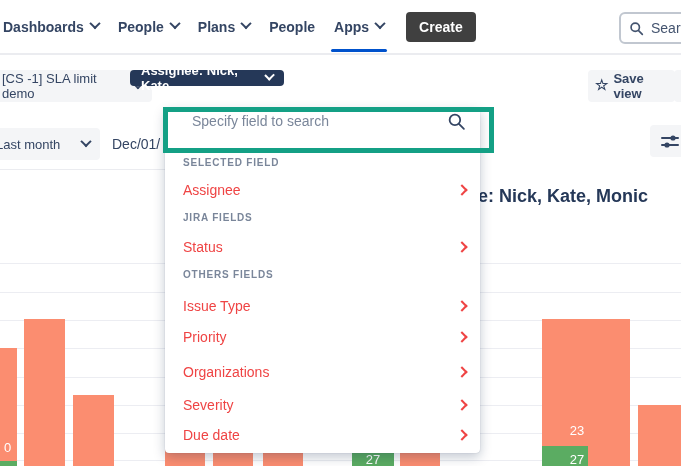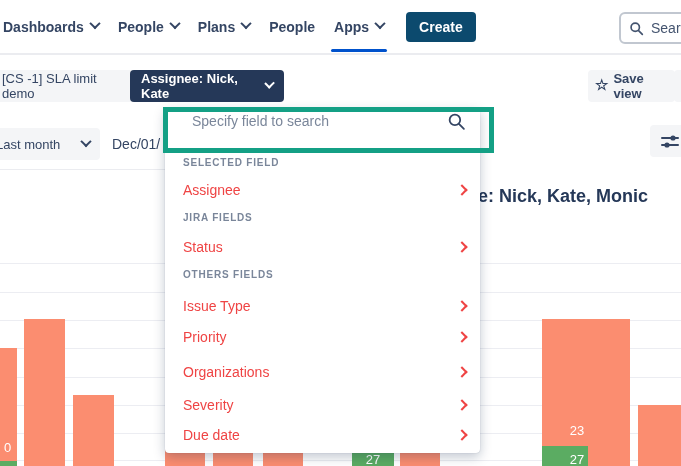--- a/index.html
+++ b/index.html
@@ -11,30 +11,30 @@
   .topnav{position:absolute;left:0;top:0;width:681px;height:53px;background:#fff;
     border-bottom:2px solid #EBECF0;display:flex;align-items:center;}
   .nav-item{display:flex;align-items:center;font-size:14px;font-weight:700;color:#344563;
     margin-left:19px;white-space:nowrap;position:relative;height:51px;}
   .nav-item:first-child{margin-left:3px;}
   .nav-item .underline{position:absolute;left:-3px;right:-3px;bottom:0;height:3px;background:#0052CC;border-radius:2px;}
   .chev-down{display:inline-block;width:6px;height:6px;border-right:2px solid currentColor;
     border-bottom:2px solid currentColor;transform:rotate(45deg) translate(-1px,-1px);margin-left:7px;margin-bottom:3px;}
   .chev-right{display:inline-block;width:6px;height:6px;border-right:2px solid currentColor;
     border-bottom:2px solid currentColor;transform:rotate(-45deg);}
-  .create-btn{margin-left:22px;background:#0c4a6e;color:#fff;font-size:14px;font-weight:700;
+  .create-btn{margin-left:22px;background:#404040;color:#fff;font-size:14px;font-weight:700;
     border:none;border-radius:4px;height:30px;padding:0 13px;cursor:pointer;}
   .nav-search{position:absolute;left:619px;top:12px;width:85px;height:28px;border:2px solid #C1C7D0;
     border-radius:6px;display:flex;align-items:center;padding-left:8px;background:#fff;}
   .nav-search span{font-size:14px;color:#44546F;margin-left:7px;}
   
   .btn-gray{position:absolute;background:#F4F5F7;border-radius:4px;color:#344563;
     display:flex;align-items:center;font-size:13px;font-weight:500;}
   .project-btn{left:-8px;top:70px;height:32px;width:140px;padding:0 10px;justify-content:space-between;}
-  .assignee-btn{position:absolute;left:130px;top:70px;height:32px;width:132px;background:#253858;
+  .assignee-btn{position:absolute;left:130px;top:70px;height:16px;width:132px;background:#253858;
     border-radius:4px;color:#fff;font-size:13px;font-weight:700;display:flex;align-items:center;
     justify-content:space-between;padding:0 11px;}
   .saveview-btn{left:588px;top:70px;height:32px;width:73px;padding:0 7px;font-weight:700;}
   .saveview-btn .star{font-size:15px;margin-right:5px;margin-top:-2px;}
   .partial-btn{left:674px;top:70px;height:32px;width:10px;}
   
   .lastmonth-btn{left:-14px;top:128px;height:32px;width:94px;padding:0 10px;justify-content:space-between;font-weight:500;}
   .date-label{position:absolute;left:112px;top:136px;font-size:14px;color:#344563;white-space:nowrap;}
   .sliders-btn{left:650px;top:125px;height:32px;width:40px;justify-content:center;}
   .divider-left{position:absolute;left:0;top:169px;width:165px;height:1px;background:#EBECF0;}

